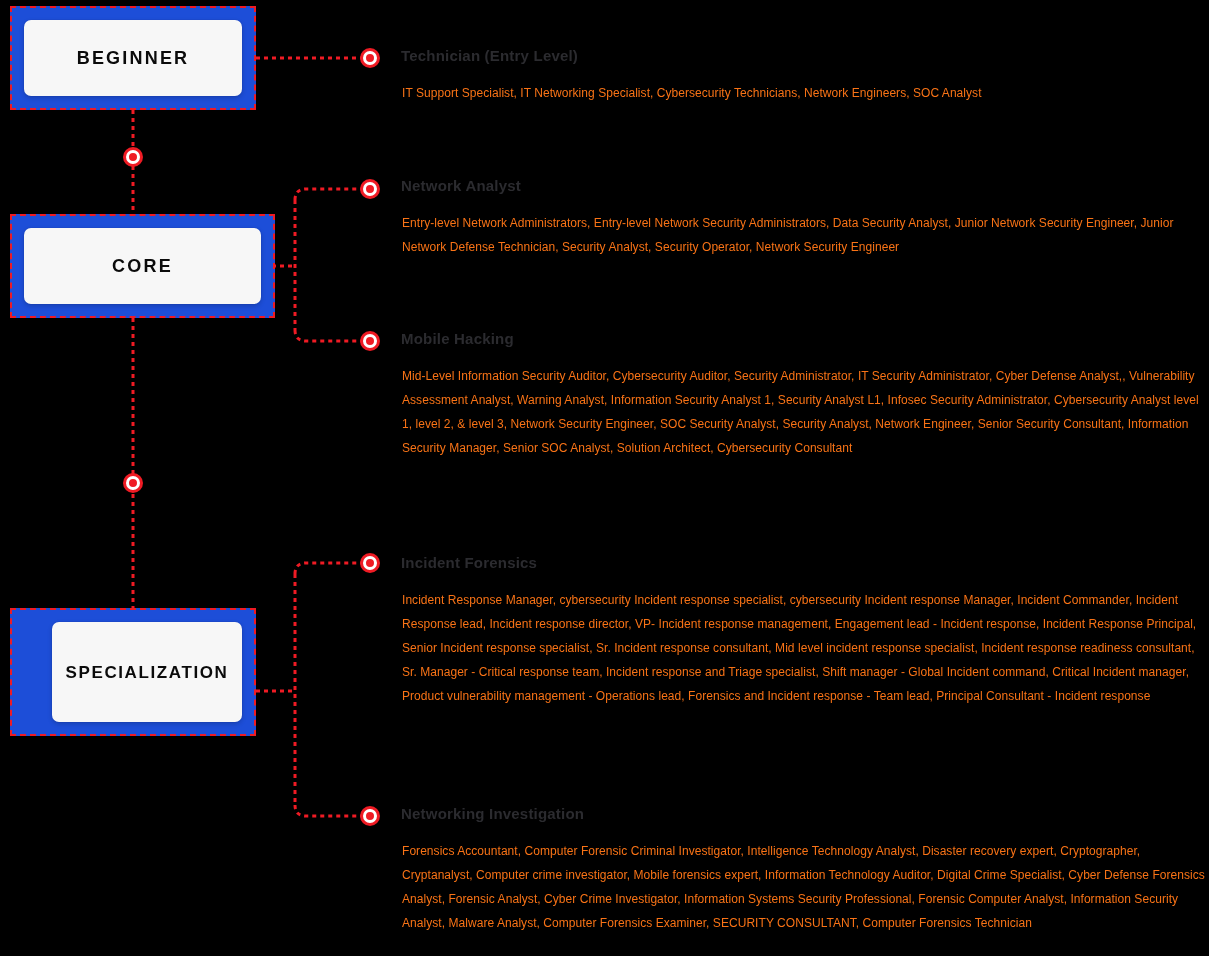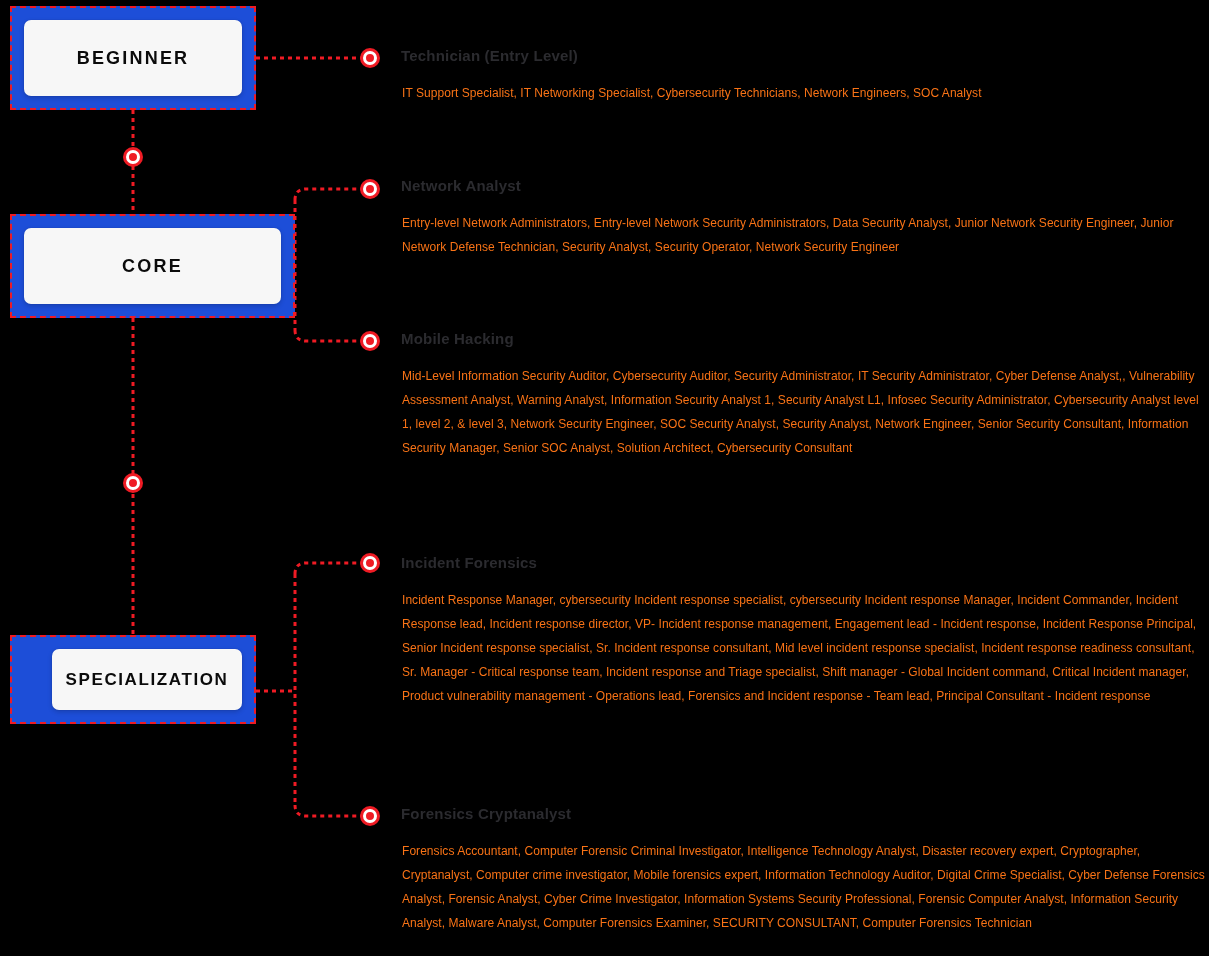--- a/index.html
+++ b/index.html
@@ -57,22 +57,22 @@
     font-size: 18px;
     font-weight: 700;
     letter-spacing: 2.2px;
     text-align: center;
     line-height: 1;
     white-space: nowrap;
   }
   .stage-label.wide { letter-spacing: 1.6px; font-size: 17px; }
 
   #box-beginner { left: 10px;  top: 6px;   width: 246px; height: 104px; }
-  #box-core     { left: 10px;  top: 214px; width: 285px; height: 104px; }
-  #box-special  { left: 10px;  top: 635px; width: 246px; height: 89px; padding-left: 40px; }
+  #box-core     { left: 10px;  top: 214px; width: 265px; height: 104px; }
+  #box-special  { left: 10px;  top: 608px; width: 246px; height: 128px; padding-left: 40px; }
 
   
   .node {
     position: absolute;
     width: 20px;
     height: 20px;
     border-radius: 50%;
     background: #ef1b24;
     box-sizing: border-box;
     z-index: 5;
@@ -193,17 +193,17 @@
     <h3 class="topic-title">Mobile Hacking</h3>
     <p class="topic-body">Mid-Level Information Security Auditor, Cybersecurity Auditor, Security Administrator, IT Security Administrator, Cyber Defense Analyst,, Vulnerability Assessment Analyst, Warning Analyst, Information Security Analyst 1, Security Analyst L1, Infosec Security Administrator, Cybersecurity Analyst level 1, level 2, &amp; level 3, Network Security Engineer, SOC Security Analyst, Security Analyst, Network Engineer, Senior Security Consultant, Information Security Manager, Senior SOC Analyst, Solution Architect, Cybersecurity Consultant</p>
   </div>
 
   <div class="topic" id="topic-incident">
     <h3 class="topic-title">Incident Forensics</h3>
     <p class="topic-body">Incident Response Manager, cybersecurity Incident response specialist, cybersecurity Incident response Manager, Incident Commander, Incident Response lead, Incident response director, VP- Incident response management, Engagement lead - Incident response, Incident Response Principal, Senior Incident response specialist, Sr. Incident response consultant, Mid level incident response specialist, Incident response readiness consultant, Sr. Manager - Critical response team, Incident response and Triage specialist, Shift manager - Global Incident command, Critical Incident manager, Product vulnerability management - Operations lead, Forensics and Incident response - Team lead, Principal Consultant - Incident response</p>
   </div>
 
   <div class="topic" id="topic-forensics">
-    <h3 class="topic-title">Forensics Cryptanalyst</h3>
+    <h3 class="topic-title">Networking Investigation</h3>
     <p class="topic-body">Forensics Accountant, Computer Forensic Criminal Investigator, Intelligence Technology Analyst, Disaster recovery expert, Cryptographer, Cryptanalyst, Computer crime investigator, Mobile forensics expert, Information Technology Auditor, Digital Crime Specialist, Cyber Defense Forensics Analyst, Forensic Analyst, Cyber Crime Investigator, Information Systems Security Professional, Forensic Computer Analyst, Information Security Analyst, Malware Analyst, Computer Forensics Examiner, SECURITY CONSULTANT, Computer Forensics Technician</p>
   </div>
 
 </div>
 
 </body></html>

